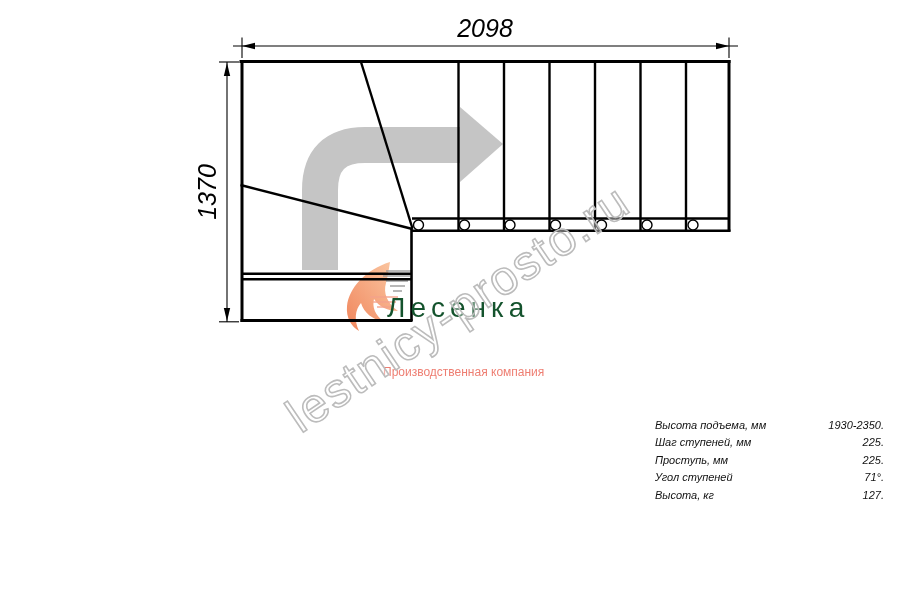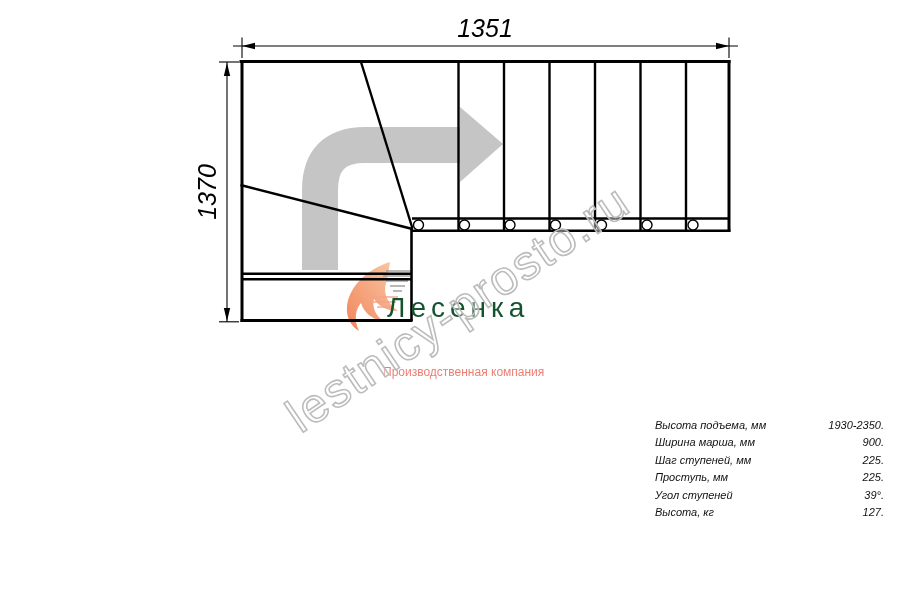--- a/index.html
+++ b/index.html
@@ -135,46 +135,42 @@
 
     <g stroke="#000" stroke-width="1.1" fill="#000">
       <line x1="227" y1="62" x2="227" y2="322"></line>
       <line x1="219" y1="62" x2="239" y2="62"></line>
       <line x1="219" y1="321.8" x2="239" y2="321.8"></line>
       <polygon points="227,63 223.8,76 230.2,76" stroke="none"></polygon>
       <polygon points="227,321 223.8,308 230.2,308" stroke="none"></polygon>
     </g>
   </svg>
 
-  <div class="dim-top">1351</div>
+  <div class="dim-top">2098</div>
   <div class="dim-left">1370</div>
 
   <div class="logo-name">Лесенка</div>
   <div class="logo-tagline">Производственная компания</div>
 
   <div class="specs">
     <div class="spec-row">
       <span class="spec-label">Высота подъема, мм</span>
       <span class="spec-value">1930-2350.</span>
     </div>
     <div class="spec-row">
-      <span class="spec-label">Ширина марша, мм</span>
-      <span class="spec-value">900.</span>
-    </div>
-    <div class="spec-row">
       <span class="spec-label">Шаг ступеней, мм</span>
       <span class="spec-value">225.</span>
     </div>
     <div class="spec-row">
       <span class="spec-label">Проступь, мм</span>
       <span class="spec-value">225.</span>
     </div>
     <div class="spec-row">
       <span class="spec-label">Угол ступеней</span>
-      <span class="spec-value">39°.</span>
+      <span class="spec-value">71°.</span>
     </div>
     <div class="spec-row">
       <span class="spec-label">Высота, кг</span>
       <span class="spec-value">127.</span>
     </div>
   </div>
 
   <div class="watermark">lestnicy-prosto.ru</div>
 
 </div>

